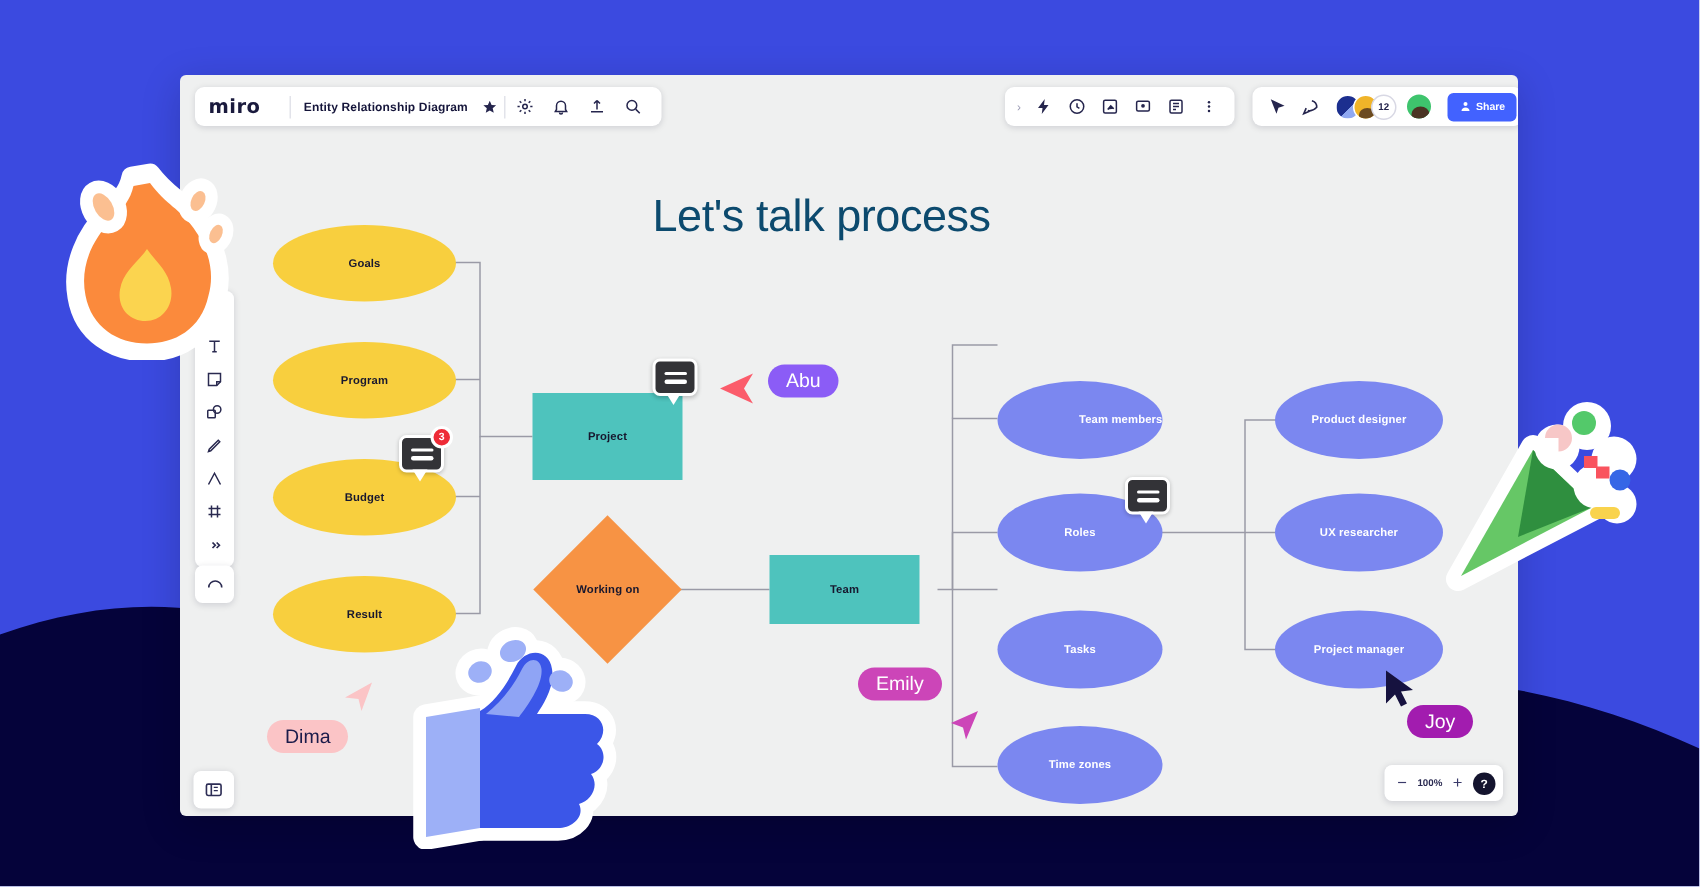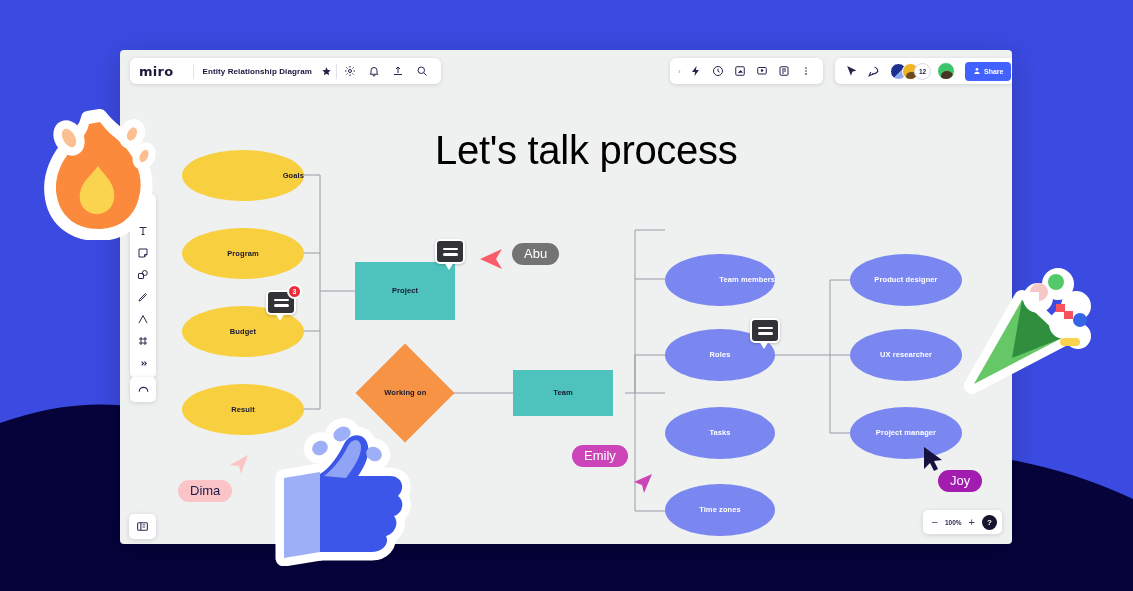--- a/index.html
+++ b/index.html
@@ -151,21 +151,21 @@
   .node.blue   { background: #7b87f0; color: #ffffff; }
   .node.teal   { background: #4ec3bd; color: #17172e; }
   .node.diamond {
     background: #f79344; color: #17172e;
     transform: rotate(45deg);
   }
   .node.diamond > span { transform: rotate(-45deg); display:block; }
   
   #canvas-title {
     position: absolute; left: 315px; top: 78px;
-    font-size: 40px; font-weight: 400; color: #000000;
+    font-size: 30px; font-weight: 400; color: #0c4a6e;
     white-space: nowrap; letter-spacing: -.3px;
   }
   #title-hl {
     position: absolute; left: 457px; top: 107px;
     width: 148px; height: 20px;
     background: #fbb9bd; border-radius: 11px;
     z-index: -1;
   }
   
   .cbubble {
@@ -244,21 +244,21 @@
           <path d="M710,305 L710,383 L740,383"></path>
         </g>
       </svg>
 
       <div id="title-hl"></div>
       <div id="canvas-title" class="nosel">
         <span>Let's talk</span>
         <span>process</span>
       </div>
 
-      <div class="node ellipse yellow" style="left:62px; top:100px; width:122px; height:51px;justify-content:flex-end;">
+      <div class="node ellipse yellow" style="left:62px; top:100px; width:122px; height:51px;">
         <span>Goals</span>
       </div>
       <div class="node ellipse yellow" style="left:62px; top:178px; width:122px; height:51px;">
         <span>Program</span>
       </div>
       <div class="node ellipse yellow" style="left:62px; top:256px; width:122px; height:51px;">
         <span>Budget</span>
       </div>
       <div class="node ellipse yellow" style="left:62px; top:334px; width:122px; height:51px;">
         <span>Result</span>
@@ -308,21 +308,21 @@
         <div class="ln"></div>
       </div>
       <div class="cbubble" style="left:630px; top:268px;">
         <div class="ln"></div>
         <div class="ln"></div>
       </div>
 
       <svg class="cursor" style="left:358px; top:198px;" width="28" height="22" viewBox="0 0 28 22">
         <path d="M2,11 L24,1 L18,11 L24,21 Z" fill="#fb5c6b"></path>
       </svg>
-      <div class="ctag" style="left:392px; top:193px; background:#737373; color:#fff;">Abu</div>
+      <div class="ctag" style="left:392px; top:193px; background:#8b5cf6; color:#fff;">Abu</div>
 
       <div class="ctag" style="left:452px; top:395px; background:#cc45b8; color:#fff;">Emily</div>
       <svg class="cursor" style="left:512px; top:422px;" width="22" height="22" viewBox="0 0 22 22">
         <path d="M20,2 L2,10 L10,13 L12,21 Z" fill="#cc45b8"></path>
       </svg>
 
       <svg class="cursor" style="left:108px; top:403px;" width="22" height="22" viewBox="0 0 22 22">
         <path d="M20,2 L2,12 L11,13 L13,21 Z" fill="#fbc4c6"></path>
       </svg>
       <div class="ctag" style="left:58px; top:430px; background:#fbc4c6; color:#1b1b4a;">Dima</div>

